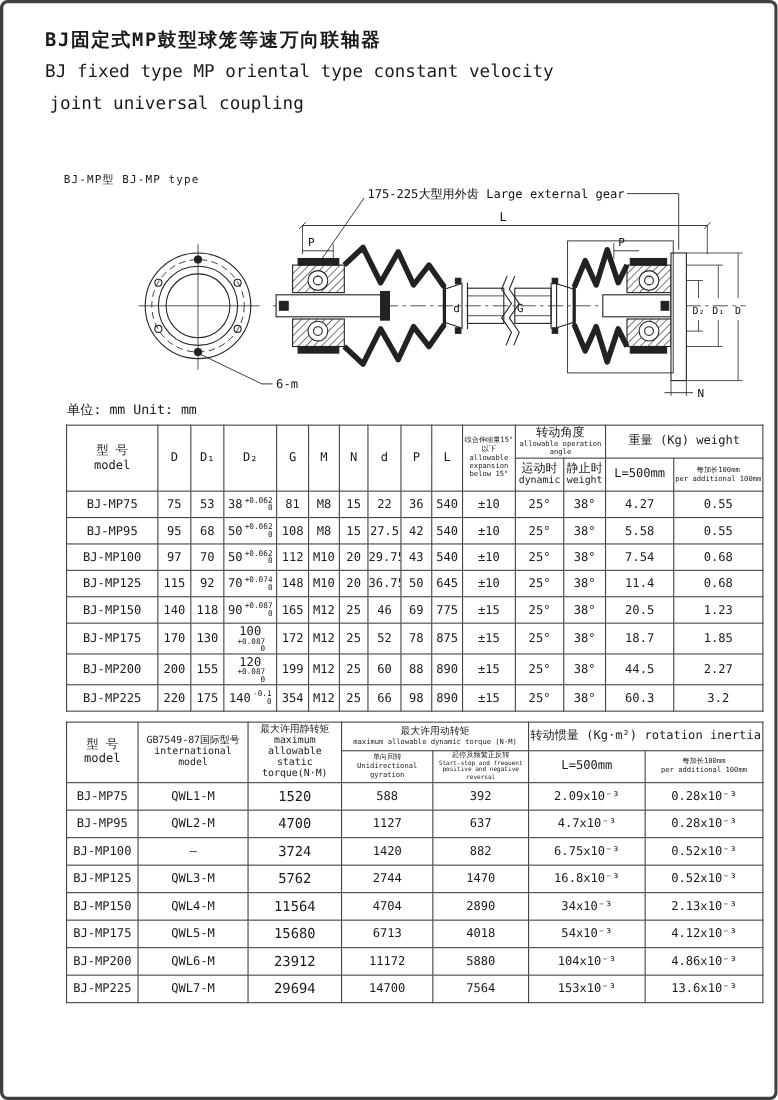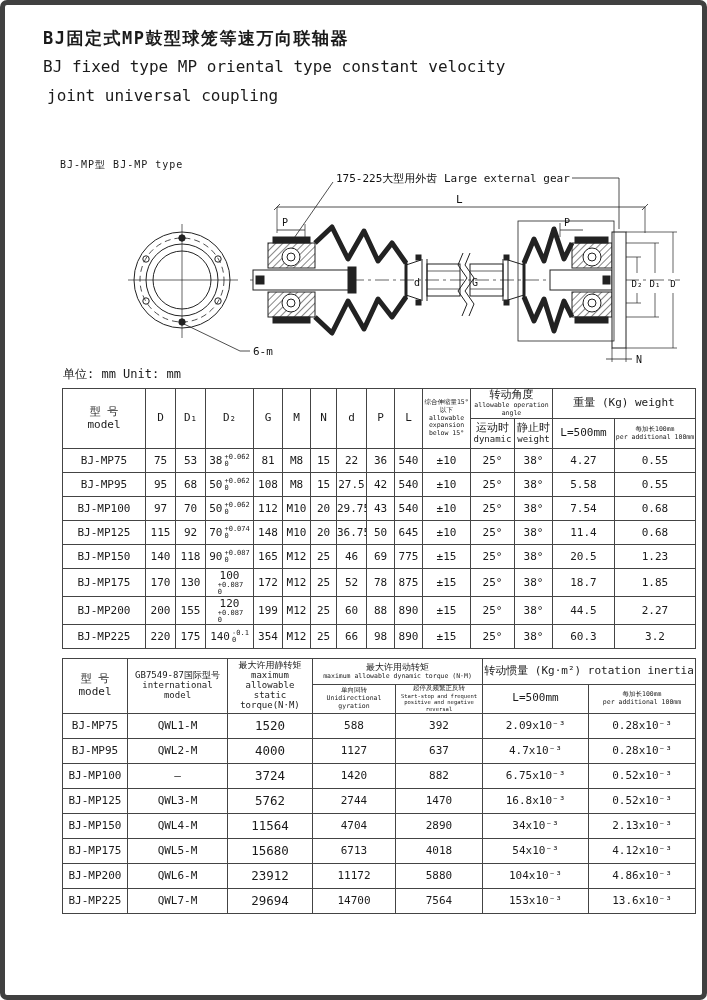--- a/index.html
+++ b/index.html
@@ -1,18 +1,18 @@
 <!DOCTYPE html>
 <html><head>
 <meta charset="utf-8">
 <style>
   *{margin:0;padding:0;box-sizing:border-box}
   html,body{background:#fff}
   body{width:707px;height:1000px;font-family:"DejaVu Sans Mono","DejaVu Sans",monospace;color:#1a1a1a}
-  .page{position:relative;width:707px;height:1000px;background:#fff;border:5px solid #404040;border-radius:7px;overflow:hidden}
+  .page{position:relative;width:707px;height:1000px;background:#fff;border:3px solid #404040;border-radius:7px;overflow:hidden}
   .title-zh{position:absolute;left:38px;top:22px;font-size:17px;font-weight:bold;letter-spacing:1.5px}
   .title-en1{position:absolute;left:38px;top:52px;font-size:16px}
   .title-en2{position:absolute;left:42px;top:81px;font-size:16px}
   .subtitle{position:absolute;left:55px;top:153px;font-size:10px;letter-spacing:1px}
   .unit{position:absolute;left:58px;top:361px;font-size:12px}
   svg.drawing{position:absolute;left:115px;top:160px}
   svg text{fill:#111}
   table{position:absolute;left:57px;border-collapse:collapse;table-layout:fixed;background:#fff;border:1.5px solid #333}
   th,td{border:1px solid #444;text-align:center;vertical-align:middle;font-weight:normal;padding:0;overflow:hidden}
   .t1{top:383px;width:633px}
@@ -20,21 +20,21 @@
   .t1 thead tr:first-child{height:30px}
   .t1 thead tr:last-child{height:30px}
   .t1 td{height:24px;font-size:11px}
   .t2 thead tr{height:26px}
   .t2 td{height:25px;font-size:11px}
   .t2 td:nth-child(3){font-size:12.5px}
   th{font-size:11px;line-height:1.15}
   .sm{font-size:6.5px;line-height:1.2}
   .xs{font-size:5.5px;line-height:1.2}
   .sm9{font-size:9px;line-height:1.1}
-  .tol{display:inline-block;vertical-align:middle;margin-left:2px;text-align:left;font-size:7px;line-height:7px}
+  .tol{display:inline-block;vertical-align:middle;margin-left:2px;text-align:right;font-size:7px;line-height:7px}
   .tol span{display:block}
 </style>
 </head>
 <body>
 
 <div class="page">
 
   <div class="title-zh">BJ固定式MP鼓型球笼等速万向联轴器</div>
   <div class="title-en1">BJ fixed type MP oriental type constant velocity</div>
   <div class="title-en2">joint universal coupling</div>
@@ -440,21 +440,21 @@
           <td>QWL1-M</td>
           <td>1520</td>
           <td>588</td>
           <td>392</td>
           <td>2.09x10⁻³</td>
           <td>0.28x10⁻³</td>
         </tr>
         <tr>
           <td>BJ-MP95</td>
           <td>QWL2-M</td>
-          <td>4000</td>
+          <td>4700</td>
           <td>1127</td>
           <td>637</td>
           <td>4.7x10⁻³</td>
           <td>0.28x10⁻³</td>
         </tr>
         <tr>
           <td>BJ-MP100</td>
           <td>—</td>
           <td>3724</td>
           <td>1420</td>

